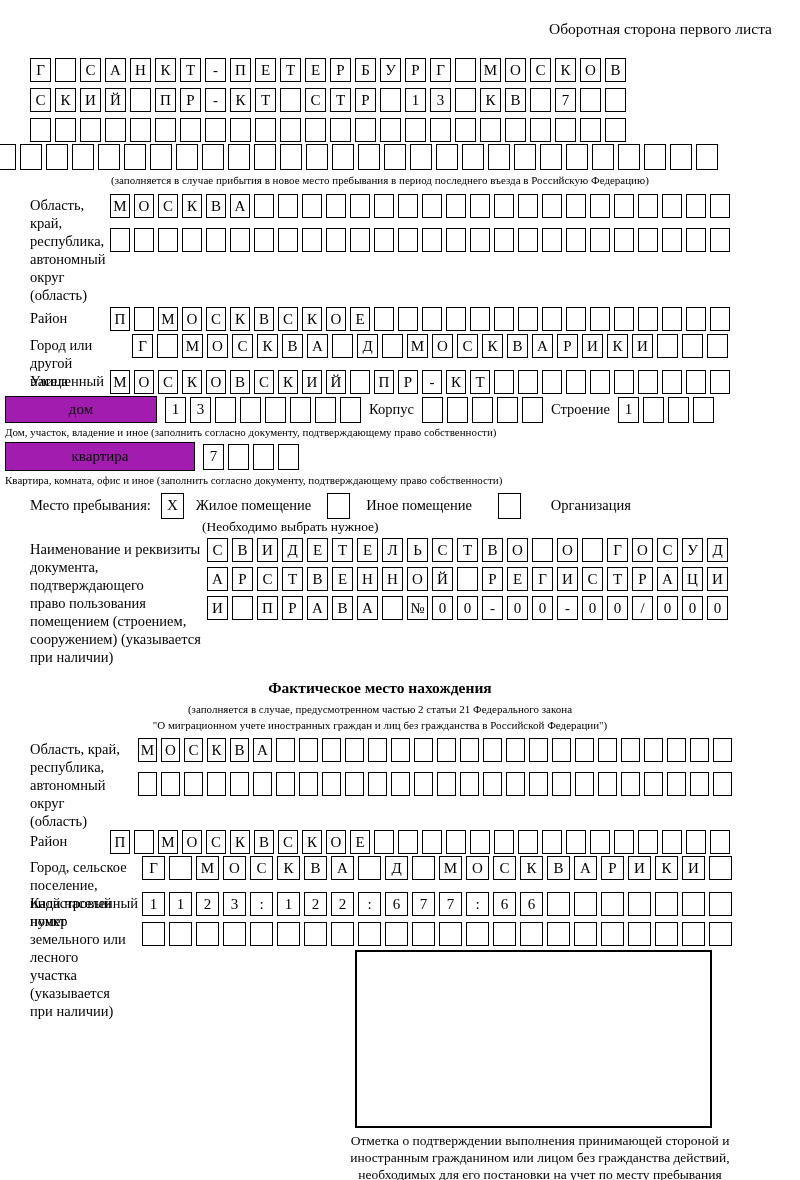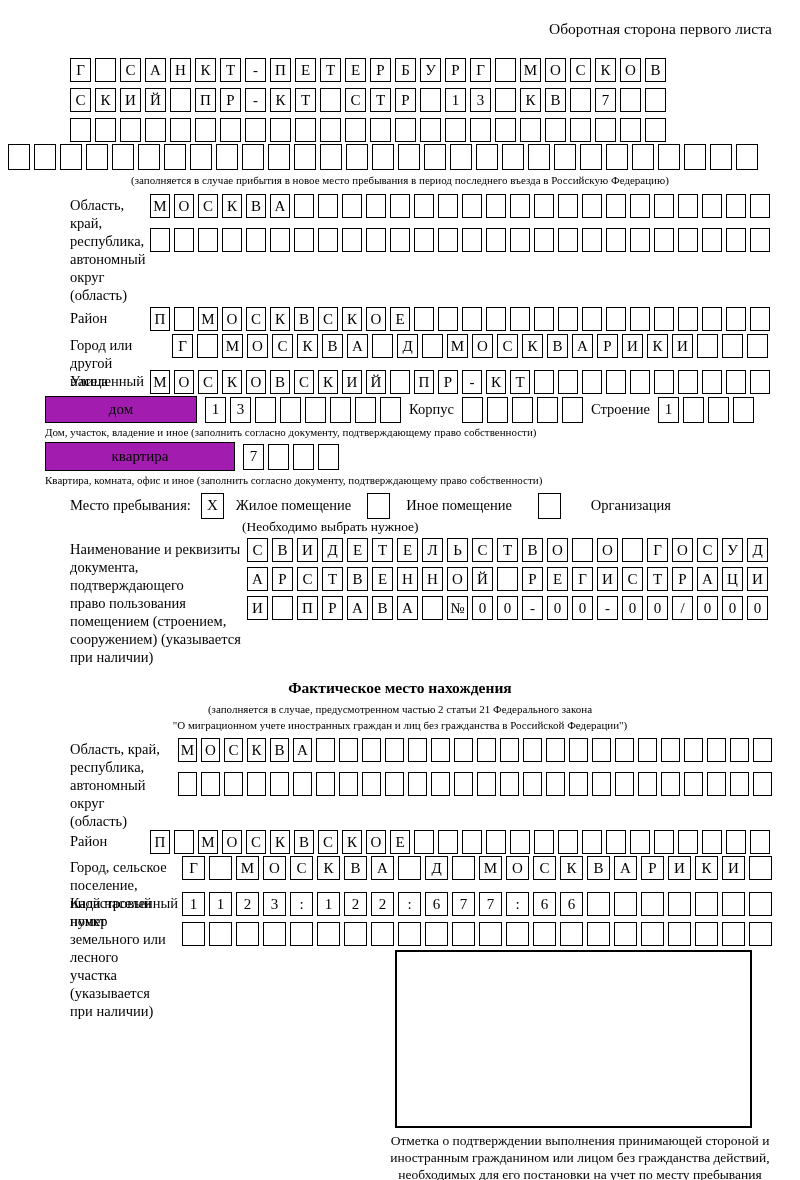--- a/index.html
+++ b/index.html
@@ -1,19 +1,19 @@
 <!DOCTYPE html>
 <html><head>
 <meta charset="utf-8">
 <style>
   html,body{margin:0;padding:0;background:#e8e8e8;}
   .page{
     width:800px;height:1180px;margin:0 auto;background:#fff;color:#000;
     font-family:"Liberation Serif","DejaVu Serif",serif;
-    box-sizing:border-box;padding:20px 28px 0 70px;position:relative;overflow:hidden;
+    box-sizing:border-box;padding:20px 28px 0 30px;position:relative;overflow:hidden;
   }
   .header{text-align:right;font-size:15.5px;height:18px;margin-bottom:20px;}
   .page-center{margin-left:-70px;margin-right:-28px;text-align:center;}
   .caption{font-size:11px;line-height:16px;}
   .title{font-weight:bold;font-size:15.5px;line-height:19px;}
   .field{display:flex;align-items:flex-start;}
   .label{white-space:pre-line;font-size:14.5px;line-height:18px;flex:0 0 auto;padding-top:2px;}
   .rows{display:flex;flex-direction:column;}
   .grid{display:flex;column-gap:4px;flex:0 0 auto;}
   .cell{

